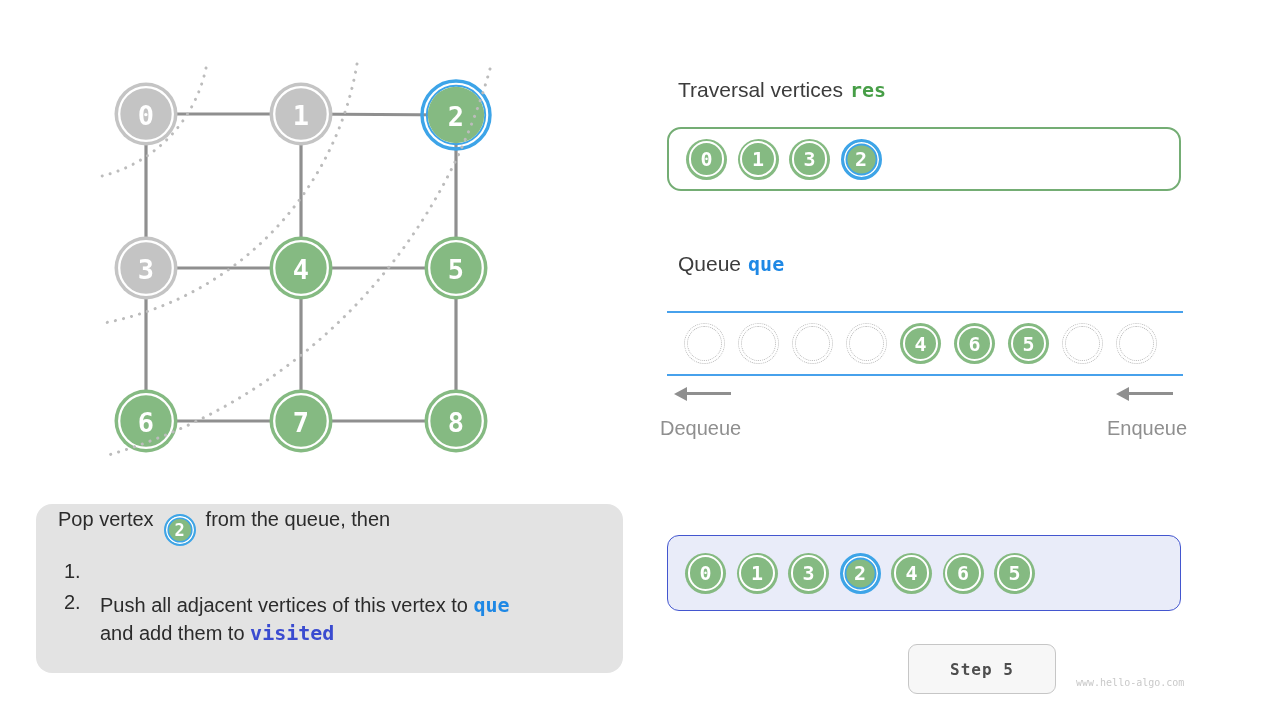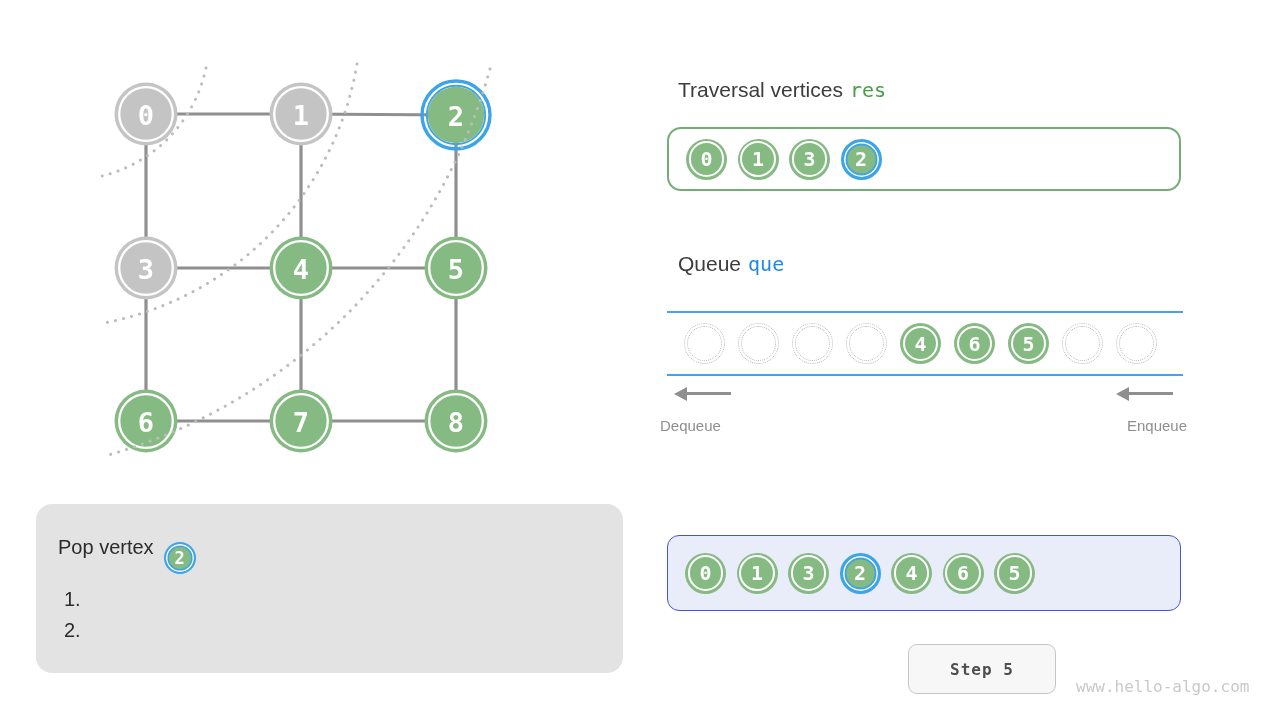--- a/index.html
+++ b/index.html
@@ -9,21 +9,21 @@
     --hash-bg:#e9ecf9; --info-bg:#e3e3e3; --arc:#bcbcbc;
   }
   *{margin:0;padding:0;box-sizing:border-box}
   html,body{background:#fff}
   #app{position:relative;width:1280px;height:720px;background:#fff;overflow:hidden;
        font-family:"Liberation Sans",sans-serif;color:#2b2b2b}
   .abs{position:absolute}
 
   
   .hdr{font-size:21px;color:#3c3c3c;white-space:nowrap}
-  .code{font-family:"DejaVu Sans Mono",monospace;font-weight:normal}
+  .code{font-family:"DejaVu Sans Mono",monospace;font-weight:bold}
   .hdr .code{font-size:20px;margin-left:7px}
   .code.res{color:var(--res)} .code.que{color:var(--que)} .code.visited{color:var(--visited)}
 
   
   .chiprow{display:flex;align-items:center;height:100%;padding-left:17px}
   .chip{width:41px;height:41px;border-radius:50%;position:relative;flex:none;
         display:flex;align-items:center;justify-content:center}
   .chip .digit{font-family:"DejaVu Sans Mono",monospace;font-weight:bold;font-size:20px;
                color:#fff;position:relative;z-index:2}
   .chip.green{background:var(--green)}
@@ -39,42 +39,42 @@
   .queue-track{left:667px;top:311px;width:516px;height:65px;
         border-top:2px solid var(--qline);border-bottom:2px solid var(--qline)}
   .hash-box{left:667px;top:535px;width:514px;height:76px;background:var(--hash-bg);
         border:1.6px solid #4356cf;border-radius:12px}
 
   
   .arrow{position:absolute;height:3px;background:var(--dim)}
   .arrow::before{content:"";position:absolute;left:-12px;top:-5.5px;
         border-top:7px solid transparent;border-bottom:7px solid transparent;
         border-right:13px solid var(--dim)}
-  .qlabel{position:absolute;font-size:15px;color:var(--dim)}
+  .qlabel{position:absolute;font-size:20px;color:var(--dim)}
 
   
   .info{left:36px;top:504px;width:587px;height:169px;background:var(--info-bg);
-        border-radius:16px;padding:29px 22px;font-size:20px;color:#2b2b2b}
+        border-radius:16px;padding:1px 22px;font-size:20px;color:#2b2b2b}
   .info .rich{line-height:1.42}
   .chip.inline{display:inline-flex;width:32px;height:32px;border-width:2.6px;
         box-shadow:inset 0 0 0 1.4px #fff, inset 0 0 0 3px var(--blue);
         vertical-align:-10px;margin:0 10px}
   .chip.inline .digit{font-size:17px}
   .list{margin-top:14px;display:flex;flex-direction:column;gap:8px;padding-left:6px}
   .list-item{display:flex}
   .list-item .num{width:36px;flex:none}
   .item-text{line-height:1.4}
 
   
   .step-btn{left:908px;top:644px;width:148px;height:50px;background:#f7f7f7;
         border:1.5px solid #c6c6c6;border-radius:9px;cursor:pointer;
         font-family:"DejaVu Sans Mono",monospace;font-weight:bold;font-size:16px;
         color:#4e4e4e;display:flex;align-items:center;justify-content:center;letter-spacing:1px}
   .watermark{left:1076px;top:677px;font-family:"DejaVu Sans Mono",monospace;
-        font-size:16px;color:#c9c9c9}
+        font-size:10px;color:#c9c9c9}
 </style>
 </head>
 <body>
 
 <div id="app">
 
   <svg class="abs" style="left:0;top:0" width="660" height="500">
       <line x1="146" y1="114" x2="301" y2="114" stroke="#8f8f8f" stroke-width="3.2"></line>
       <line x1="301" y1="114" x2="456" y2="115" stroke="#8f8f8f" stroke-width="3.2"></line>
       <line x1="146" y1="268" x2="301" y2="268" stroke="#8f8f8f" stroke-width="3.2"></line>
@@ -207,27 +207,28 @@
         </div>
         <div class="chip green">
           <span class="digit">5</span>
         </div>
       </div>
   </div>
 
   <div class="abs info">
     <div class="rich"><span>Pop vertex</span><div class="chip current inline">
           <span class="digit">2</span>
-        </div></div>
+        </div><span>from the queue, then</span></div>
     <div class="list">
       <div class="list-item">
         <span class="num">1.</span>
       </div>
       <div class="list-item">
         <span class="num">2.</span>
+        <div class="item-text"><span>Push all adjacent vertices of this vertex to </span><span class="code que">que</span><br><span>and add them to </span><span class="code visited">visited</span></div>
       </div>
     </div>
   </div>
 
   <button class="abs step-btn">Step 5</button>
   <div class="abs watermark">www.hello-algo.com</div>
 
 </div>
 
 </body></html>

